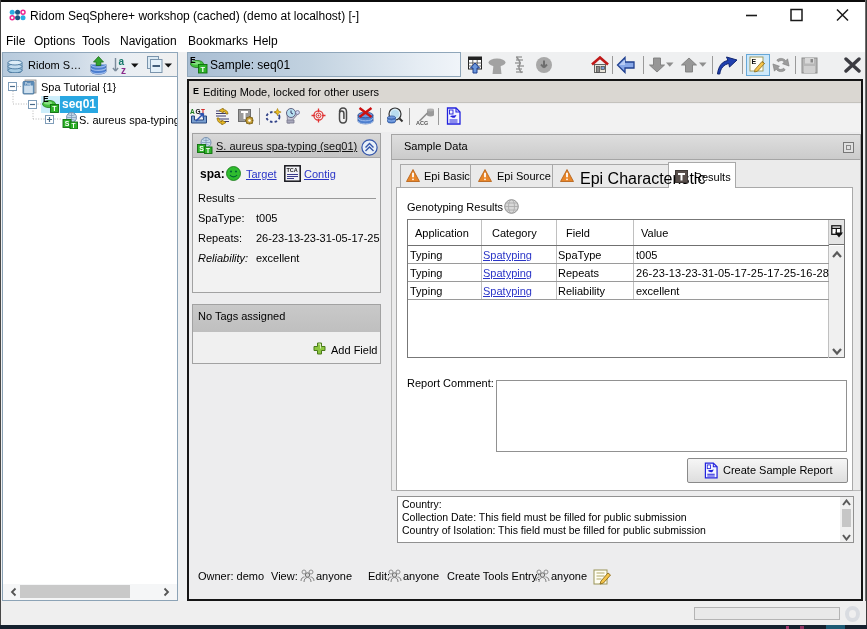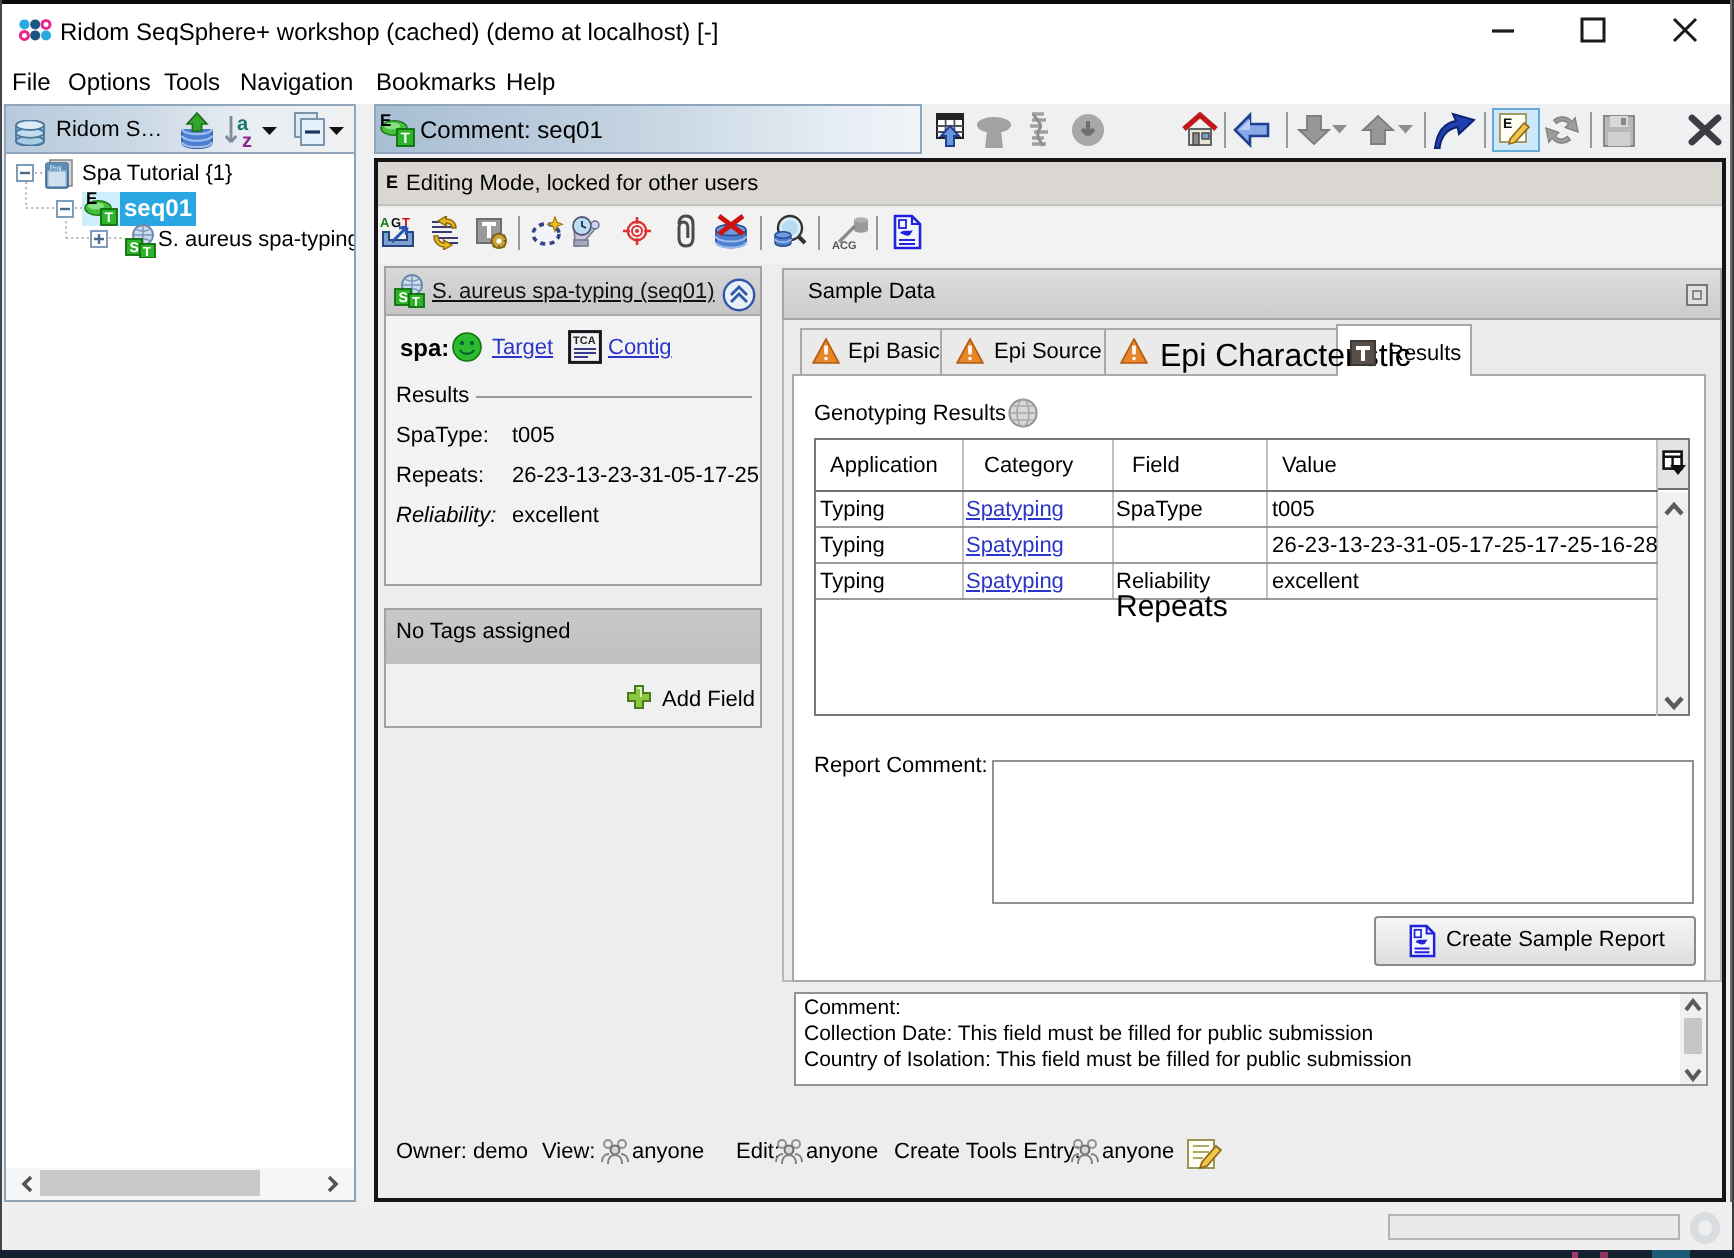--- a/index.html
+++ b/index.html
@@ -139,21 +139,21 @@
 <div class="abs" style="left:187px;top:52px;width:274px;height:25px;background:linear-gradient(90deg,#a9bed3 0%,#c2d2e0 45%,#e6edf4 85%,#f0f4f9 100%);border:1px solid #8fa6ba;"></div>
 <div id="rheadicon">
   <div class="abs" style="left:190px;top:55px;font-size:8.5px;font-weight:bold;z-index:5;">E</div>
   <svg class="abs" style="left:190px;top:60px;" width="19" height="14" viewBox="0 0 19 14">
     <ellipse cx="7" cy="4" rx="6.5" ry="3.6" fill="#44c03e" stroke="#1f7a1c" stroke-width="0.8"></ellipse>
     <ellipse cx="6" cy="3" rx="4" ry="1.7" fill="#8ee28a" opacity="0.9"></ellipse>
     <rect x="8.5" y="4.5" width="8.5" height="8.5" fill="#2eb329" stroke="#0f6e0f" stroke-width="0.9"></rect>
     <text x="10.4" y="11.5" font-size="7.5" font-weight="bold" fill="#fff" font-family="Liberation Sans">T</text>
   </svg>
 </div>
-<div class="abs" style="left:210px;top:58px;font-size:12px;">Comment: seq01</div>
+<div class="abs" style="left:210px;top:58px;font-size:12px;">Sample: seq01</div>
 <div id="toptools">
 
   <svg class="abs" style="left:467px;top:56px;" width="16" height="18" viewBox="0 0 16 18">
     <rect x="1.5" y="1" width="13" height="12" fill="#fff" stroke="#222" stroke-width="1"></rect>
     <rect x="1.5" y="1" width="13" height="3" fill="#222"></rect>
     <path d="M1.5 7 h13 M1.5 10 h13 M5.8 4 v9 M10.2 4 v9" stroke="#555" stroke-width="0.9"></path>
     <path d="M8 7 L12.5 12 H10 v5 H6 v-5 H3.5 Z" fill="#6b97dc" stroke="#1f3f8f" stroke-width="1"></path>
   </svg>
   <svg class="abs" style="left:487px;top:58px;" width="20" height="16" viewBox="0 0 20 16">
     <ellipse cx="10" cy="4.5" rx="8.5" ry="4" fill="#a2a2a2"></ellipse>
@@ -427,21 +427,21 @@
   <div class="abs" style="left:408px;top:263px;width:421px;height:1px;background:#9a9a9a;"></div>
   <div class="abs" style="left:408px;top:281px;width:421px;height:1px;background:#9a9a9a;"></div>
   <div class="abs" style="left:408px;top:299px;width:421px;height:1px;background:#9a9a9a;"></div>
 
   <div class="abs" style="left:410px;top:249px;font-size:11px;">Typing</div>
   <div class="abs" style="left:483px;top:249px;font-size:11px;"><span class="link">Spatyping</span></div>
   <div class="abs" style="left:558px;top:249px;font-size:11px;">SpaType</div>
   <div class="abs" style="left:636px;top:249px;font-size:11px;">t005</div>
   <div class="abs" style="left:410px;top:267px;font-size:11px;">Typing</div>
   <div class="abs" style="left:483px;top:267px;font-size:11px;"><span class="link">Spatyping</span></div>
-  <div class="abs" style="left:558px;top:267px;font-size:15px;margin-top:28px;">Repeats</div>
+  <div class="abs" style="left:558px;top:267px;font-size:11px;">Repeats</div>
   <div class="abs" style="left:636px;top:267px;font-size:11px;letter-spacing:0.17px;">26-23-13-23-31-05-17-25-17-25-16-28</div>
   <div class="abs" style="left:410px;top:285px;font-size:11px;">Typing</div>
   <div class="abs" style="left:483px;top:285px;font-size:11px;"><span class="link">Spatyping</span></div>
   <div class="abs" style="left:558px;top:285px;font-size:11px;">Reliability</div>
   <div class="abs" style="left:636px;top:285px;font-size:11px;">excellent</div>
 
   <div class="abs" style="left:829px;top:220px;width:15px;height:25px;background:#e4e4e4;border-bottom:1px solid #707070;">
     <svg style="margin:5px 2px;" width="12" height="13" viewBox="0 0 12 13">
         <rect x="0.8" y="0.8" width="9" height="8.5" fill="#fff" stroke="#111" stroke-width="1.3"></rect>
         <path d="M0.8 3.4 h9 M5.3 3.4 v5.9" stroke="#111" stroke-width="1.2"></path>
@@ -464,21 +464,21 @@
     <path d="M1.5 1 H10 L14 5 V17 H1.5 Z" fill="#f4f6ff" stroke="#2222dd" stroke-width="1.3"></path>
     <path d="M10 1 V5 H14" fill="none" stroke="#2222dd" stroke-width="1.1"></path>
     <rect x="3.5" y="3" width="3.5" height="4" fill="none" stroke="#2222dd" stroke-width="0.9"></rect>
     <path d="M4 9.5 C5.5 7.5 8 9 10.5 8 L9 10.5 C7 11.5 5.5 10 4 9.5 Z" fill="#2222dd"></path>
     <path d="M3.5 13 h8 M3.5 15 h8" stroke="#2222dd" stroke-width="1.1"></path>
   </svg>
   <div class="abs" style="left:723px;top:464px;font-size:11px;">Create Sample Report</div>
 </div>
 <div id="warnings">
   <div class="abs" style="left:397px;top:496px;width:457px;height:47px;background:#fff;border:1px solid #919191;"></div>
-  <div class="abs" style="left:402px;top:498px;font-size:10.5px;">Comment:</div>
+  <div class="abs" style="left:402px;top:498px;font-size:10.5px;">Country:</div>
   <div class="abs" style="left:402px;top:511px;font-size:10.5px;">Collection Date: This field must be filled for public submission</div>
   <div class="abs" style="left:402px;top:524px;font-size:10.5px;">Country of Isolation: This field must be filled for public submission</div>
   <div class="abs" style="left:840px;top:497px;width:13px;height:45px;background:#f0f0f0;"></div>
   <svg class="abs" style="left:842px;top:499px;" width="9" height="8" viewBox="0 0 9 8">
       <path d="M1 6 L4.5 1.5 L8 6" stroke="#5a5a5a" stroke-width="2" fill="none"></path>
     </svg>
   <div class="abs" style="left:842px;top:509px;width:9px;height:18px;background:#c6c6c6;"></div>
   <svg class="abs" style="left:842px;top:533px;" width="9" height="8" viewBox="0 0 9 8">
       <path d="M1 2 L4.5 6.5 L8 2" stroke="#5a5a5a" stroke-width="2" fill="none"></path>
     </svg>

